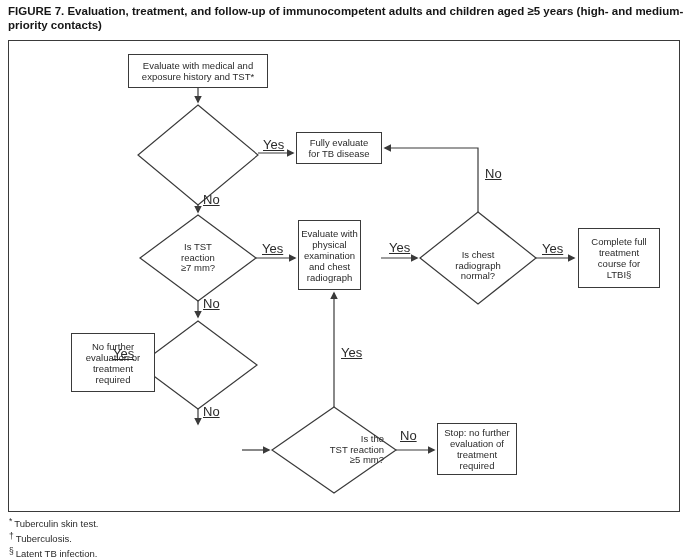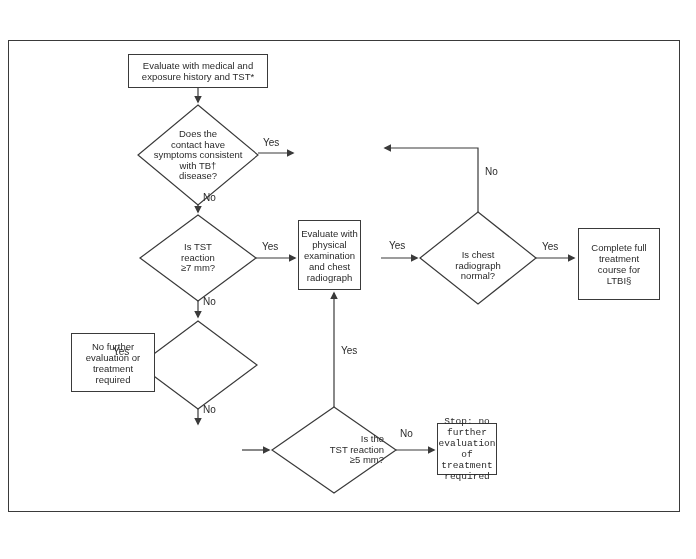--- a/index.html
+++ b/index.html
@@ -27,31 +27,32 @@
     display: flex; align-items: center; justify-content: center;
     text-align: center; font-size: 9.5px; line-height: 11px;
     white-space: pre-line; color: #2a2a2a; box-sizing: border-box; padding: 9px 2px;
   }
 
   .dtext {
     position: absolute; text-align: center; font-size: 9.5px; line-height: 10.5px;
     white-space: pre-line; color: #2a2a2a;
   }
 
-  .elabel { position: absolute; font-size: 10px; color: #2a2a2a; }
+  .elabel { position: absolute; font-size: 13px; color: #2a2a2a; text-decoration: underline; }
 
   .footnotes { position: absolute; left: 9px; top: 515px; font-size: 9.5px; line-height: 12.5px; color: #2a2a2a; }
   .fnrow { white-space: nowrap; }
   .fmark { font-size: 8.5px; vertical-align: 2.5px; margin-right: 2px; }
 </style>
 </head>
 <body>
 
 <div class="stage">
 
+  <div class="title">FIGURE 7. Evaluation, treatment, and follow-up of immunocompetent adults and children aged ≥5 years (high- and medium-priority contacts)</div>
 
   <div class="border-box"></div>
 
   <svg class="connectors" width="696" height="559" viewBox="0 0 696 559" xmlns="http://www.w3.org/2000/svg">
     <defs>
       <marker id="arrow" viewBox="0 0 10 10" refX="8" refY="5" markerWidth="6.5" markerHeight="6.5" orient="auto">
         <path d="M0,0 L10,5 L0,10 z" fill="#3a3a3a"></path>
       </marker>
     </defs>
     <g stroke="#3a3a3a" stroke-width="1.2" fill="#ffffff">
@@ -73,43 +74,40 @@
       <line x1="139" y1="363" x2="110" y2="363" marker-end="url(#arrow)"></line>
       <line x1="198" y1="409" x2="198" y2="424" marker-end="url(#arrow)"></line>
       <line x1="242" y1="450" x2="269" y2="450" marker-end="url(#arrow)"></line>
       <line x1="334" y1="407" x2="334" y2="293" marker-end="url(#arrow)"></line>
       <line x1="396" y1="450" x2="434" y2="450" marker-end="url(#arrow)"></line>
     </g>
   </svg>
 
   <div class="node" style="left:128px; top:54px; width:140px; height:34px;">Evaluate with medical and
 exposure history and TST*</div>
+  <div class="node" style="left:296px; top:132px; width:86px; height:32px;">Fully evaluate
+for TB disease</div>
   <div class="node" style="left:298px; top:220px; width:63px; height:70px;">Evaluate with
 physical
 examination
 and chest
 radiograph</div>
-  <div class="node" style="left:578px; top:228px; width:82px; height:72px;">Complete full
+  <div class="node" style="left:578px; top:228px; width:82px; height:60px;">Complete full
 treatment
 course for
 LTBI§</div>
   <div class="node" style="left:23px; top:333px; width:84px; height:59px;margin-left:48px;">No further
 evaluation or
 treatment
 required</div>
-  <div class="node" style="left:437px; top:423px; width:60px; height:52px;font-family:Liberation Mono, monospace;">Stop: no further
+  <div class="node" style="left:437px; top:423px; width:80px; height:52px;">Stop: no further
 evaluation of
 treatment
 required</div>
 
-  <div class="dtext" style="left:138px; top:129px; width:120px;">Does the
-contact have
-symptoms consistent
-with TB†
-disease?</div>
   <div class="dtext" style="left:148px; top:242px; width:100px;">Is TST
 reaction
 ≥7 mm?</div>
   <div class="dtext" style="left:428px; top:250px; width:100px;text-align:center;">Is chest
 radiograph
 normal?</div>
   <div class="dtext" style="left:284px; top:434px; width:100px;text-align:right;">Is the
 TST reaction
 ≥5 mm?</div>
 
@@ -118,14 +116,19 @@
   <div class="elabel" style="left:262px; top:241px;">Yes</div>
   <div class="elabel" style="left:203px; top:296px;">No</div>
   <div class="elabel" style="left:389px; top:240px;">Yes</div>
   <div class="elabel" style="left:542px; top:241px;">Yes</div>
   <div class="elabel" style="left:485px; top:166px;">No</div>
   <div class="elabel" style="left:113px; top:346px;">Yes</div>
   <div class="elabel" style="left:203px; top:404px;">No</div>
   <div class="elabel" style="left:341px; top:345px;">Yes</div>
   <div class="elabel" style="left:400px; top:428px;">No</div>
 
+  <div class="footnotes">
+    <div class="fnrow"><span class="fmark">*</span><span>Tuberculin skin test.</span></div>
+    <div class="fnrow"><span class="fmark">†</span><span>Tuberculosis.</span></div>
+    <div class="fnrow"><span class="fmark">§</span><span>Latent TB infection.</span></div>
+  </div>
 
 </div>
 
 </body></html>

